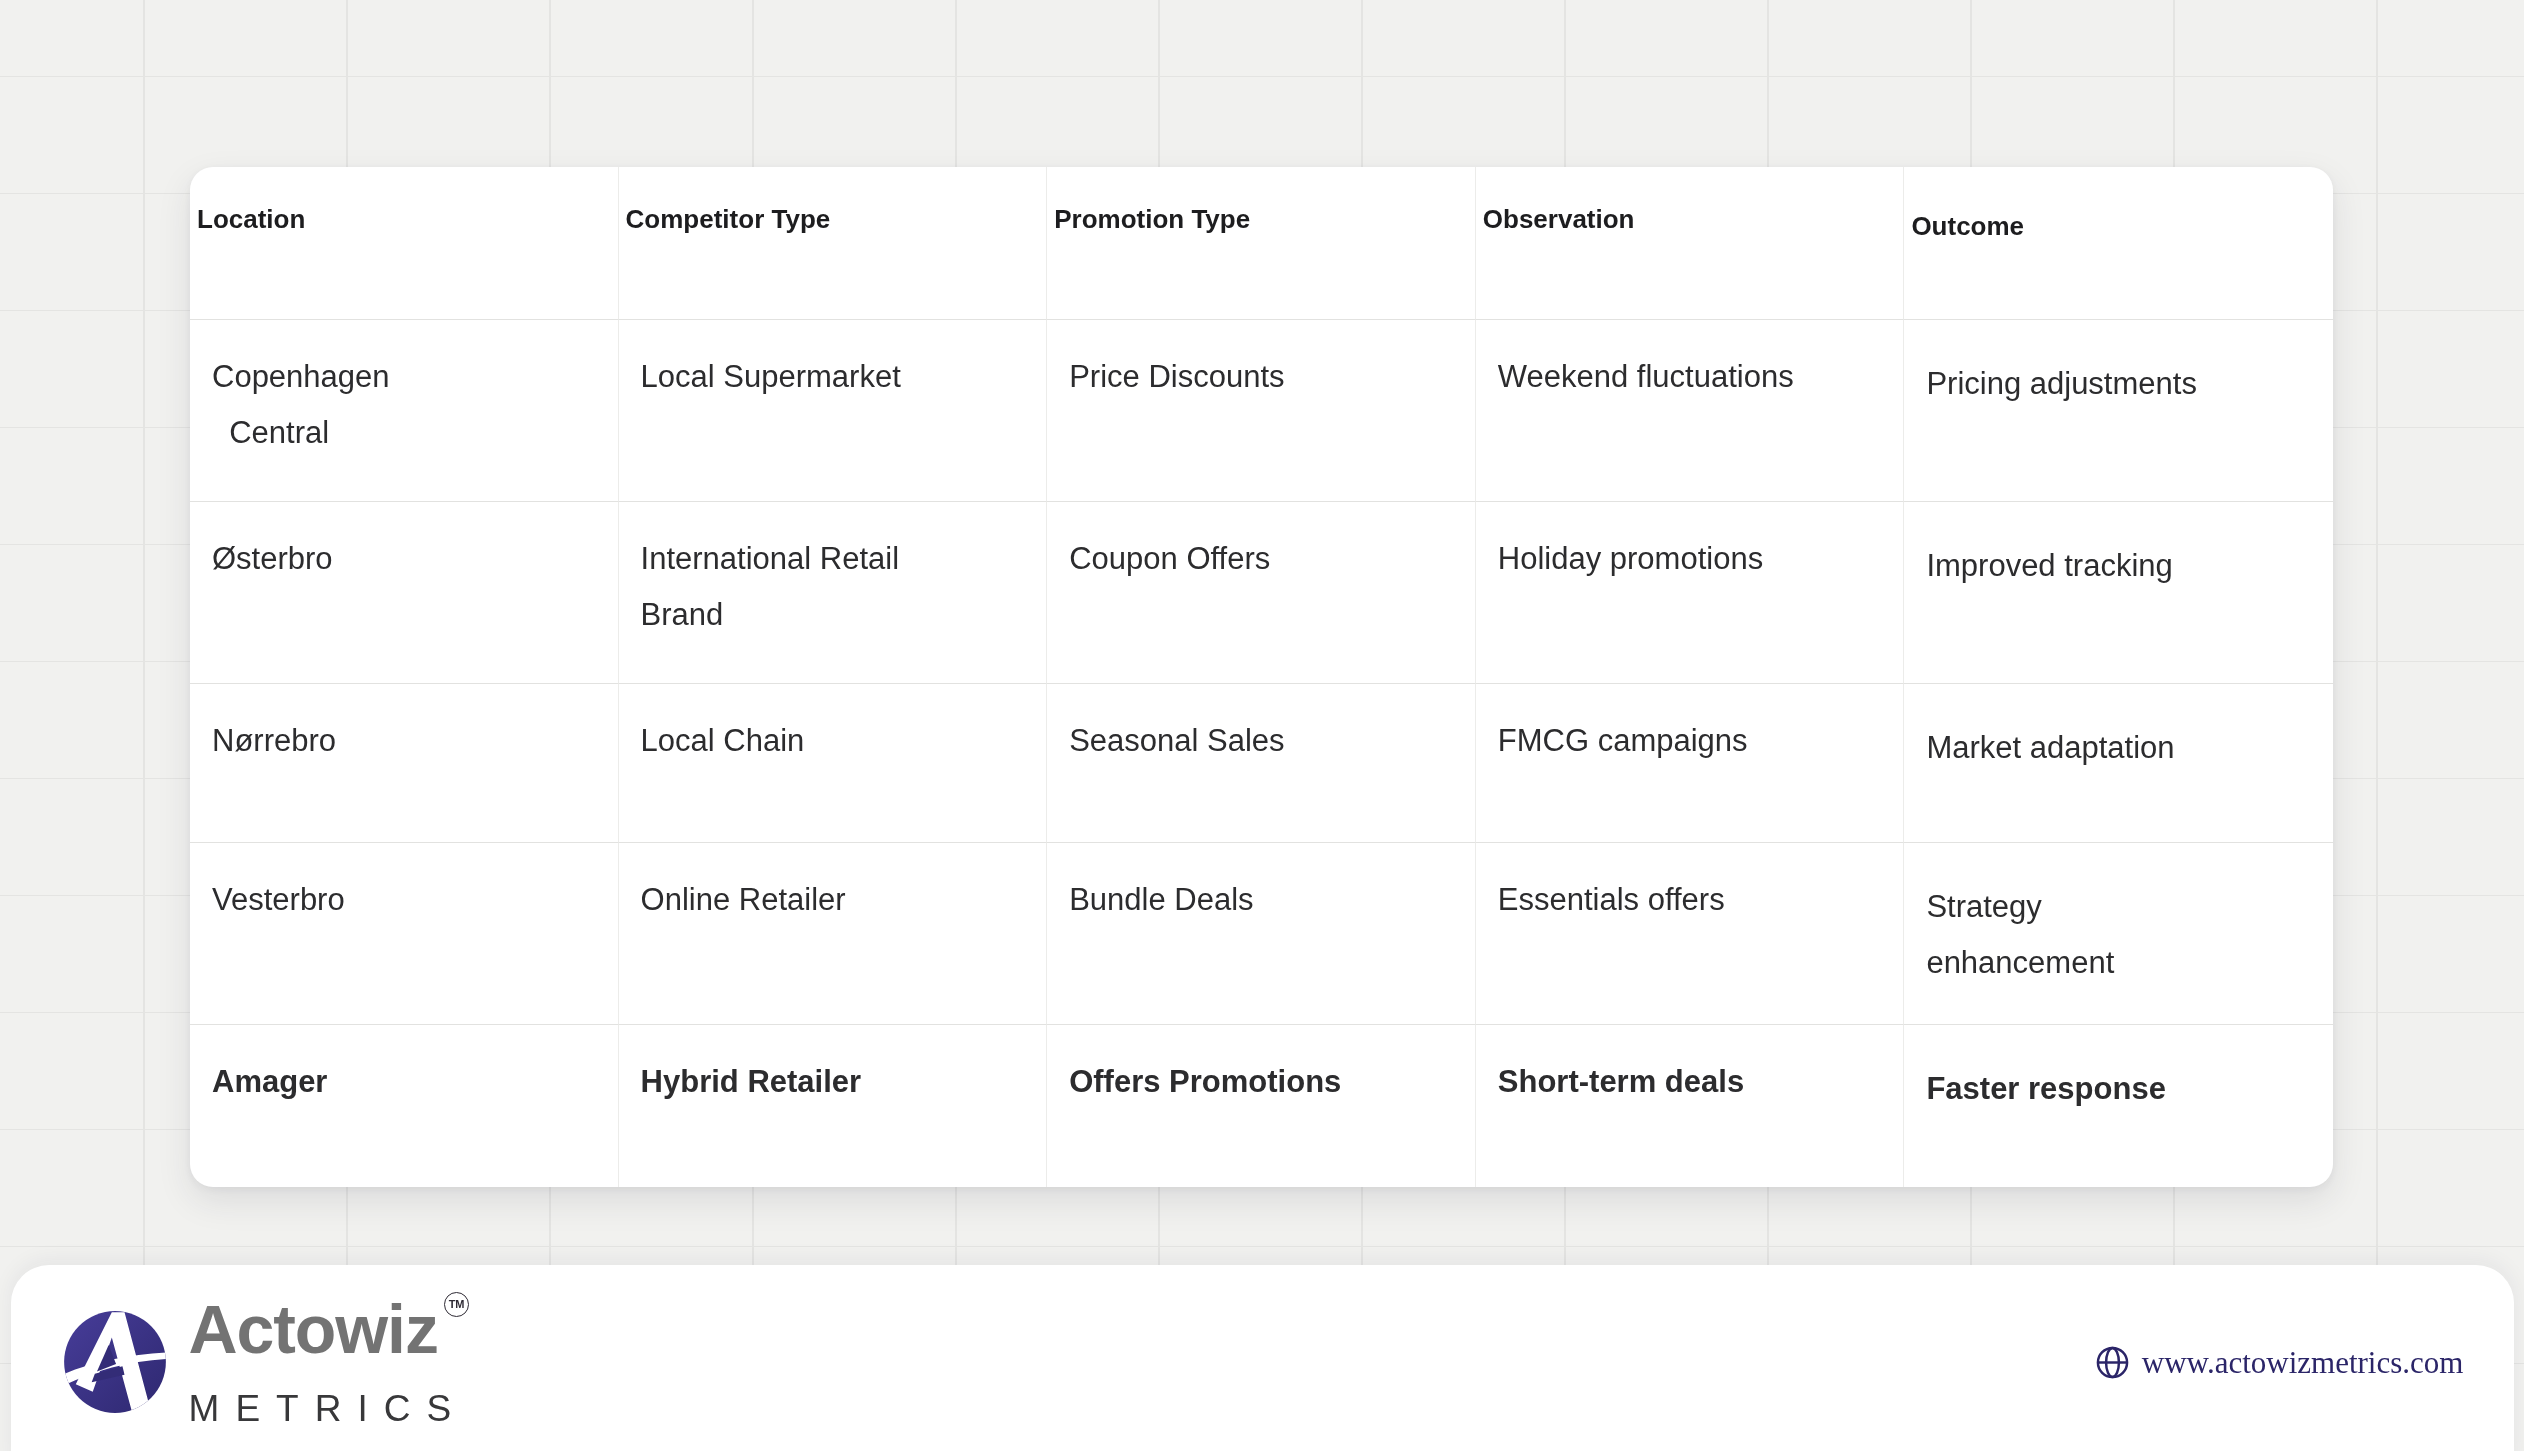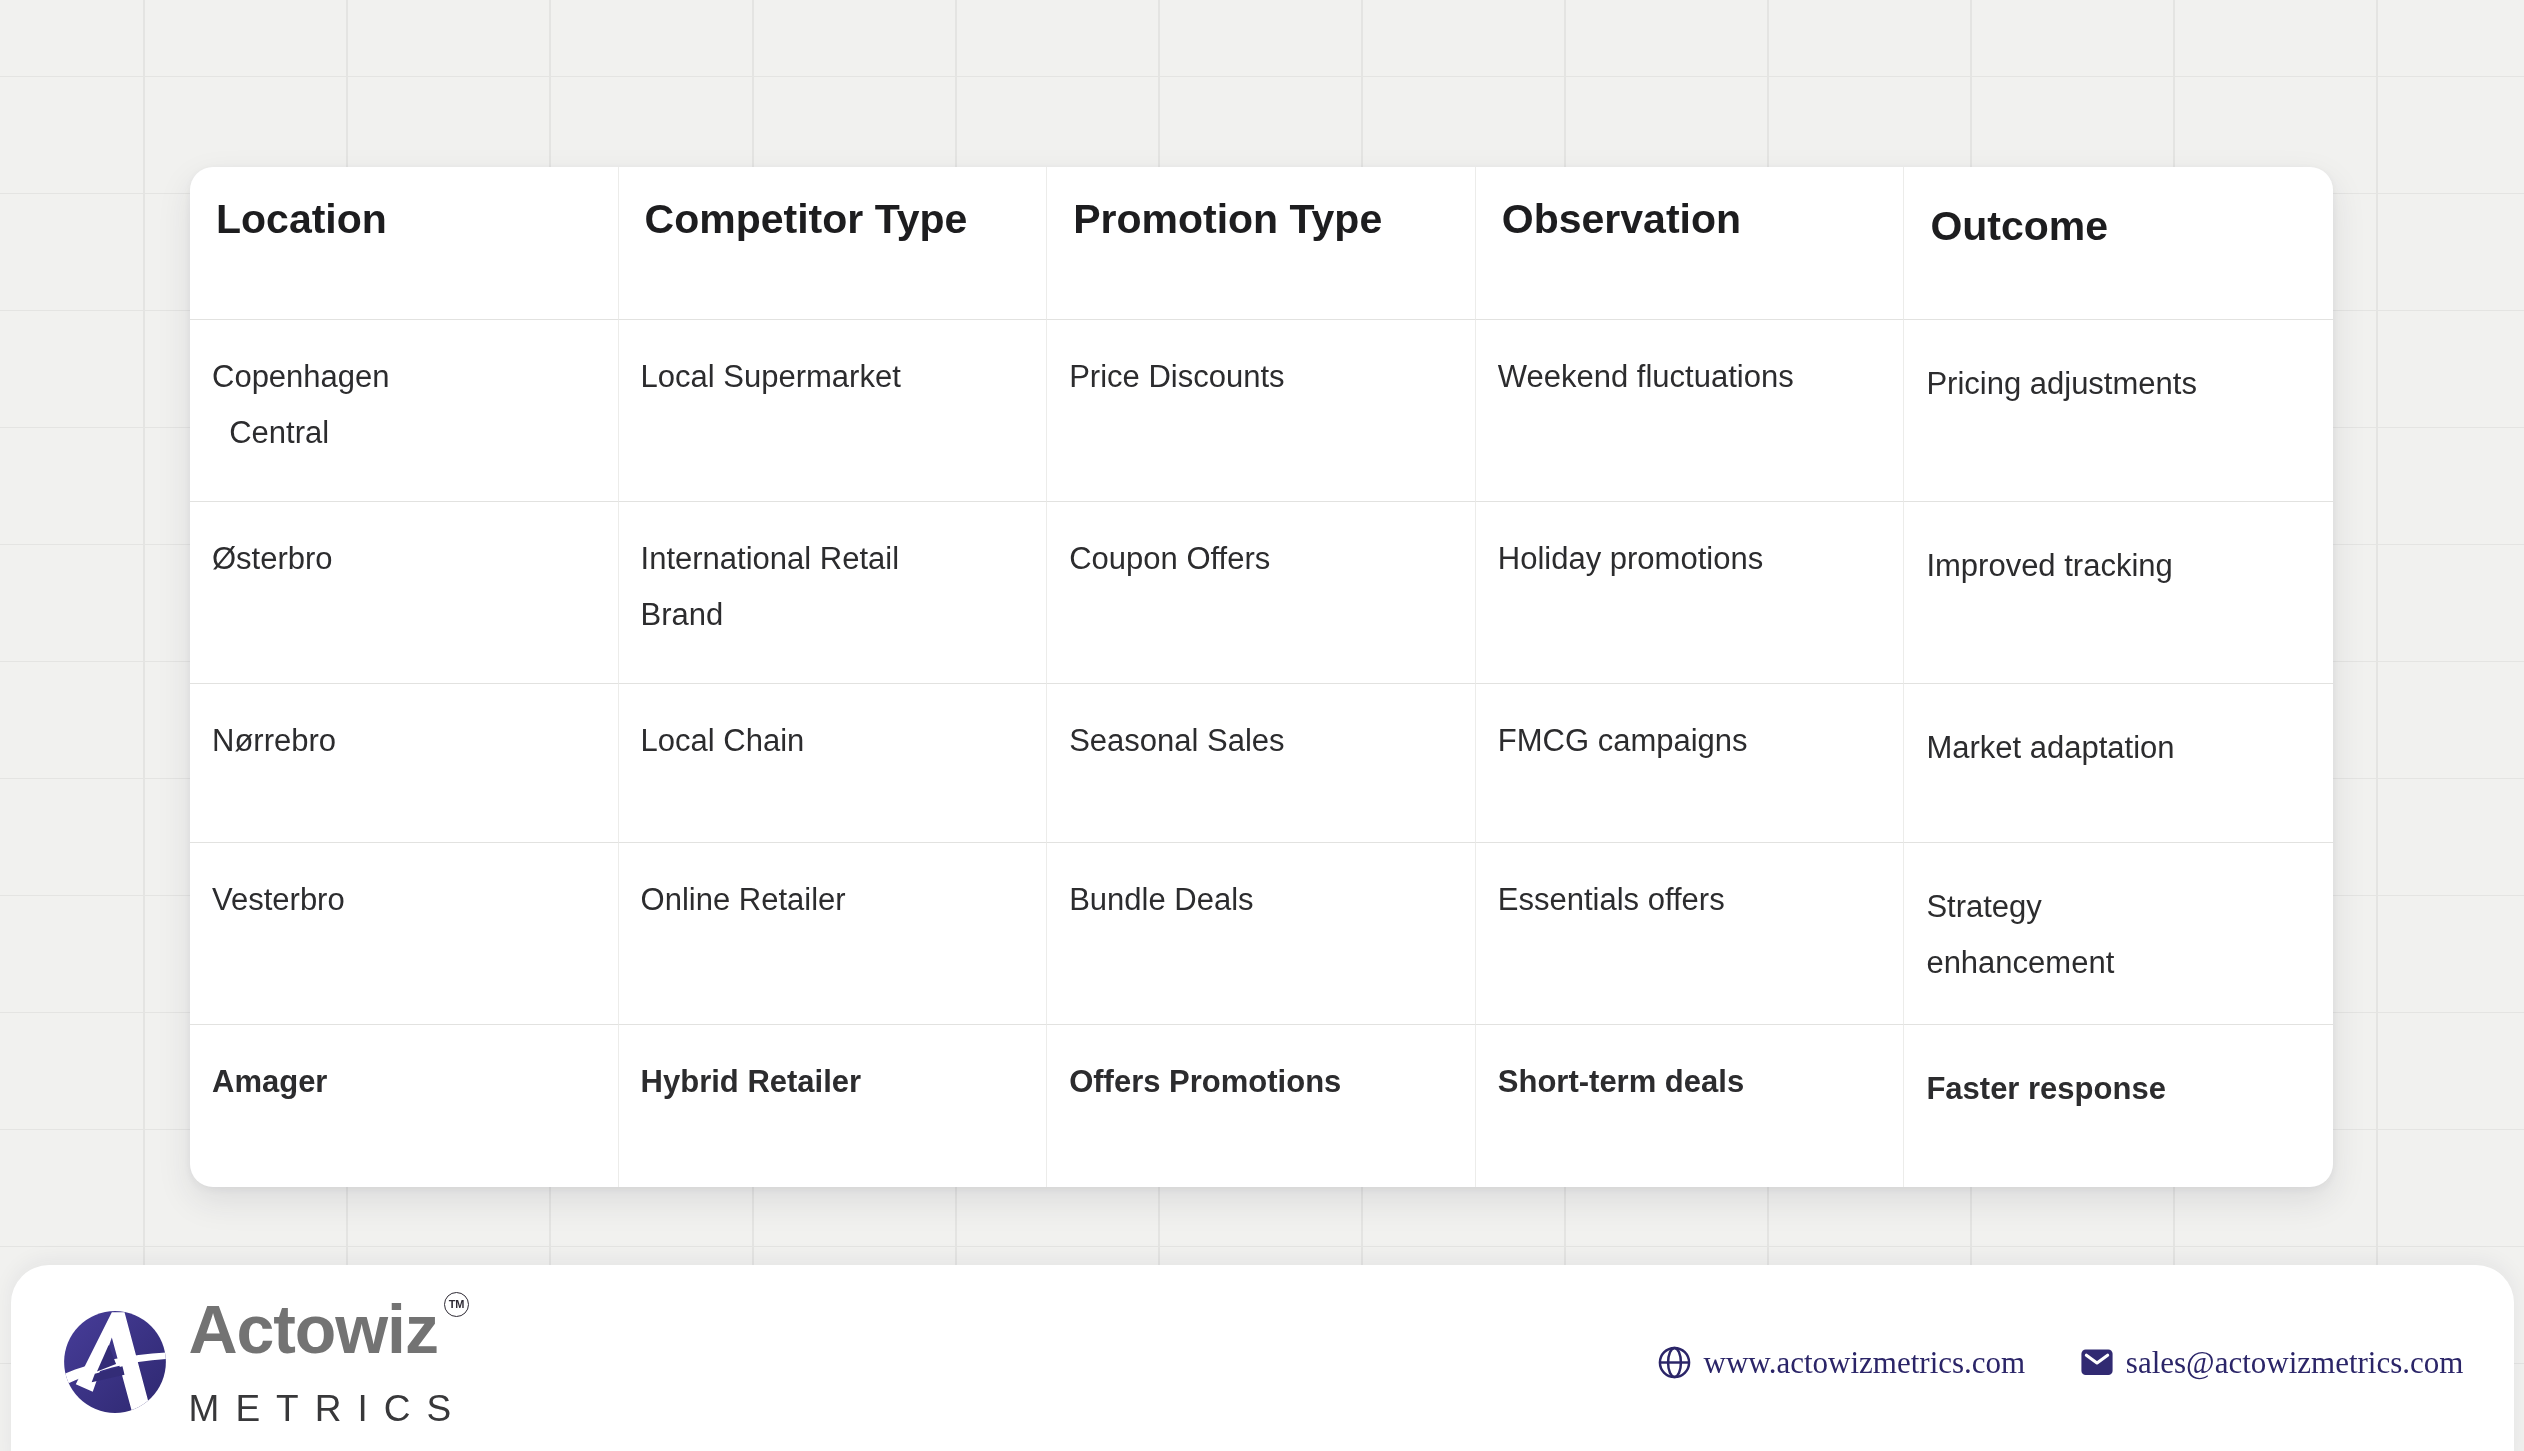--- a/index.html
+++ b/index.html
@@ -24,22 +24,22 @@
   }
   .cell{
     border-right:1.1px solid #ececea;
     border-bottom:1.1px solid #e2e2e0;
     box-sizing:border-box;
     overflow:hidden;
   }
   .cell:nth-child(5n){border-right:none;margin-top:7px;}
   .row-last .cell{border-bottom:none;font-weight:bold;}
   .th{
-    font-size:41px;font-weight:700;color:#1d1d1f;
-    padding:25px 21px 0 26px;line-height:55px;
+    font-size:26px;font-weight:700;color:#1d1d1f;
+    padding:25px 21px 0 7px;line-height:55px;
   }
   .td{
     font-size:31px;color:#2c2c2e;
     padding:28.5px 21px 0 22px;line-height:56px;
     white-space:pre-wrap;
   }
   .thead-row,.trow{display:contents;}
 
   
   .footer-card{
@@ -152,23 +152,16 @@
 
   <div class="contacts">
     <div class="contact">
       <svg class="contact-icon" width="35" height="35" viewBox="0 0 24 24" fill="none" stroke="#2b2568" stroke-width="1.7">
         <circle cx="12" cy="12" r="10"></circle>
         <ellipse cx="12" cy="12" rx="4.4" ry="10"></ellipse>
         <line x1="2" y1="12" x2="22" y2="12"></line>
       </svg>
       <span class="contact-text">www.actowizmetrics.com</span>
     </div>
-    <div class="contact">
-      <svg class="contact-icon" width="34" height="28.5" viewBox="0 0 24 20">
-        <rect x="1" y="1" width="22" height="18" rx="3" fill="#312a72"></rect>
-        <path d="M4.5 5 L12 10.5 L19.5 5" fill="none" stroke="#ffffff" stroke-width="2.2" stroke-linecap="round" stroke-linejoin="round"></path>
-      </svg>
-      <span class="contact-text">sales@actowizmetrics.com</span>
-    </div>
   </div>
 
 </div>
 
 
 </body></html>

